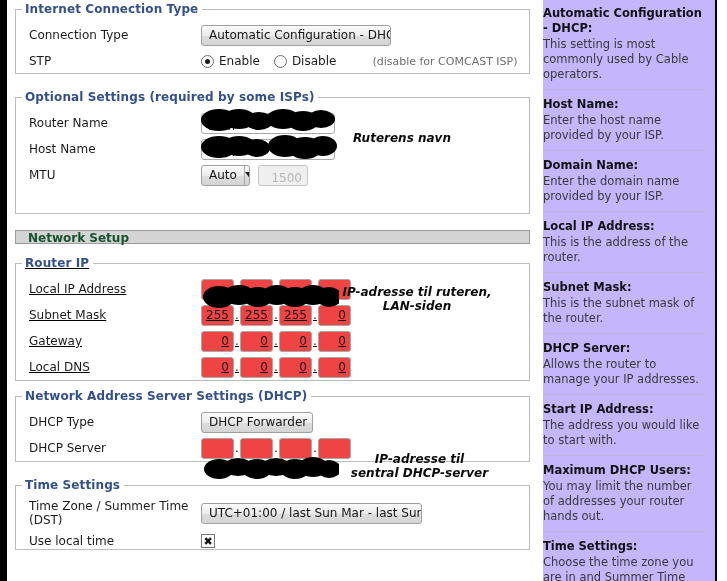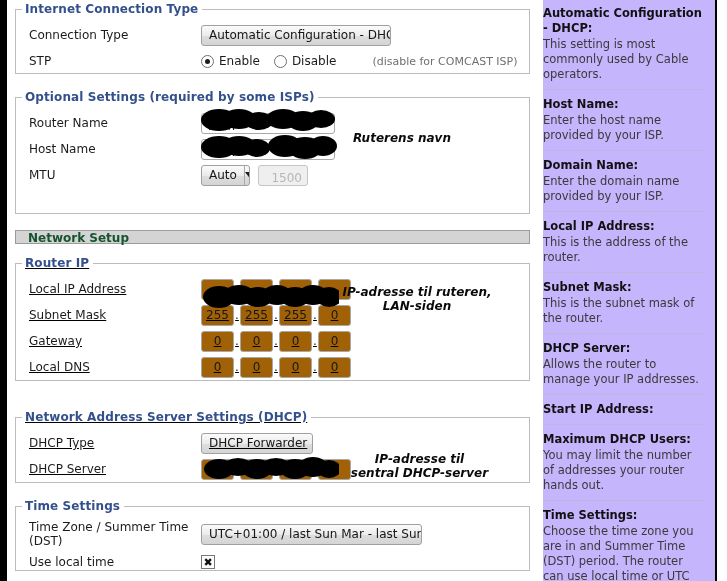--- a/index.html
+++ b/index.html
@@ -130,24 +130,24 @@
     width: 50px;
   }
 
   
   .octets { display: flex; align-items: center; }
   .octets .oct {
     width: 33px;
     height: 21px;
     border: 1px solid #a8a8a8;
     border-radius: 3px;
-    background: #a16207;
+    background: #ef4444;
     font-size: 12px;
     color: #161616;
-    text-align: center;
+    text-align: right;
     padding: 0 4px;
     line-height: 19px;
   }
   .octets .dot {
     width: 6px;
     text-align: center;
     font-size: 12px;
     color: #1b1b1b;
     line-height: 21px;
   }
@@ -382,21 +382,21 @@
             <span class="dot">.</span>
           <span class="oct">0</span>
             <span class="dot">.</span>
           <span class="oct">0</span>
             <span class="dot">.</span>
           <span class="oct">0</span>
         </div>
       </div>
     </fieldset>
 
-    <fieldset class="group" style="margin-top:29px;height:73px;text-decoration:underline;">
+    <fieldset class="group" style="margin-top:8px;height:73px;">
       <legend>Network Address Server Settings (DHCP)</legend>
 
       <div class="row">
         <div class="row-label">DHCP Type</div>
         <div class="row-ctl">
           <div class="sel" style="width:112px;">
             <span class="sel-txt">DHCP Forwarder</span>
 
           </div>
         </div>
@@ -524,20 +524,21 @@
       <p class="help-body">This is the subnet mask of the router.</p>
     </div>
     <div class="help-sep"></div>
     <div>
       <p class="help-title">DHCP Server:</p>
       <p class="help-body">Allows the router to manage your IP addresses.</p>
     </div>
     <div class="help-sep"></div>
     <div>
       <p class="help-title">Start IP Address:</p>
+      <p class="help-body">The address you would like to start with.</p>
     </div>
     <div class="help-sep"></div>
     <div>
       <p class="help-title">Maximum DHCP Users:</p>
       <p class="help-body">You may limit the number of addresses your router hands out.</p>
     </div>
     <div class="help-sep"></div>
     <div>
       <p class="help-title">Time Settings:</p>
       <p class="help-body">Choose the time zone you are in and Summer Time (DST) period. The router can use local time or UTC time.</p>

